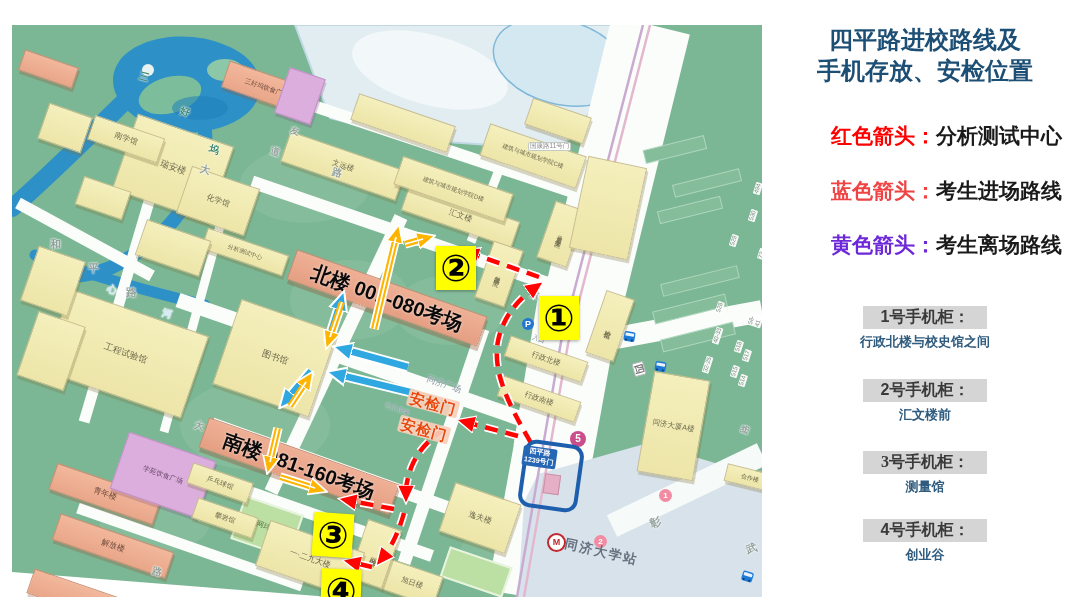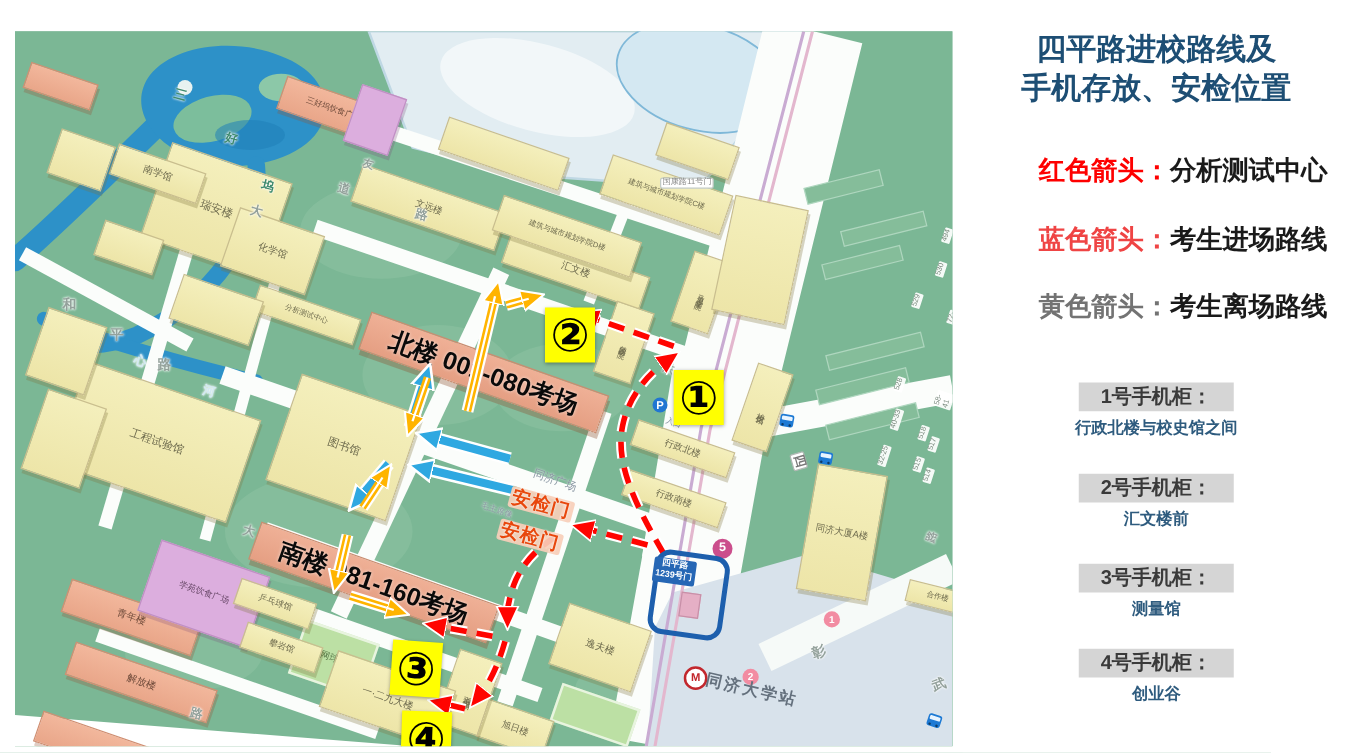--- a/index.html
+++ b/index.html
@@ -396,31 +396,31 @@
       <span>四平路进校路线及</span><br>
       <span>手机存放、安检位置</span>
     </div>
     <div class="leg" style="top:122px;">
       <span class="c" id="lc0" style="color: rgb(254, 0, 0);">红色箭头：</span><span class="d">分析测试中心</span>
     </div>
     <div class="leg" style="top:177px;">
       <span class="c" id="lc1" style="color: #ef4444;">蓝色箭头：</span><span class="d">考生进场路线</span>
     </div>
     <div class="leg" style="top:231px;">
-      <span class="c" id="lc2" style="color: #737373;">黄色箭头：</span><span class="d">考生离场路线</span>
+      <span class="c" id="lc2" style="color: #6d28d9;">黄色箭头：</span><span class="d">考生离场路线</span>
     </div>
     <div class="cab" style="top:306px;">
       <span class="t">1号手机柜：</span>
       <span class="l">行政北楼与校史馆之间</span>
     </div>
     <div class="cab" style="top:379px;">
       <span class="t">2号手机柜：</span>
       <span class="l">汇文楼前</span>
     </div>
-    <div class="cab" style="top:451px;">
+    <div class="cab" style="top:451px;font-family:Liberation Serif, serif;">
       <span class="t">3号手机柜：</span>
       <span class="l">测量馆</span>
     </div>
     <div class="cab" style="top:519px;">
       <span class="t">4号手机柜：</span>
       <span class="l">创业谷</span>
     </div>
   </div>
 </div>
 

